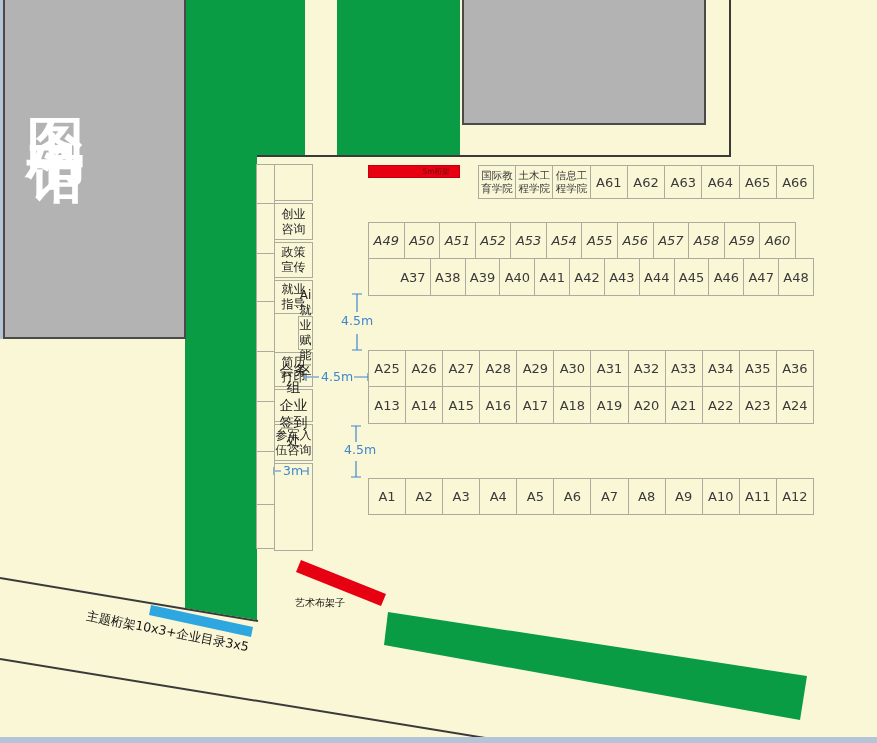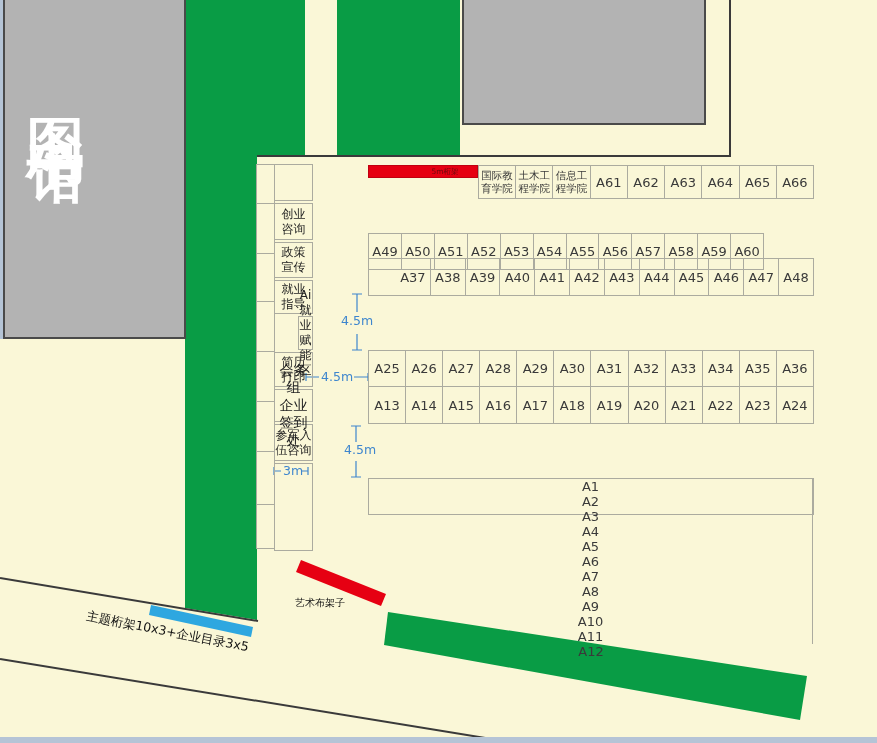--- a/index.html
+++ b/index.html
@@ -28,36 +28,36 @@
     border:2px solid var(--bdark);z-index:2;}
   .library-name{position:absolute;left:22px;top:72px;writing-mode:vertical-lr;text-orientation:upright;
     color:#fff;font-weight:bold;font-size:58px;letter-spacing:13px;line-height:1;}
   .building2{left:462px;top:-2px;width:244px;height:127px;background:var(--graybldg);
     border:2px solid var(--bdark);z-index:2;}
 
   
   svg.shapes{left:0;top:0;width:877px;height:743px;z-index:1;}
 
   
-  .truss-top{left:368px;top:165px;width:110px;height:13px;background:var(--red);
+  .truss-top{left:368px;top:165px;width:92px;height:13px;background:var(--red);
     border:1px solid #C00010;color:#6B0A0E;font-size:7.5px;display:flex;align-items:center;
     justify-content:center;z-index:5;line-height:1;padding-left:44px;}
 
   
   .brow{display:flex;border:1px solid var(--cellb);z-index:5;background:transparent;}
   .brow .cell{flex:1;border-right:1px solid var(--cellb);display:flex;align-items:center;
     justify-content:center;text-align:center;color:var(--ink);font-size:13px;white-space:pre-line;}
   .brow .cell:last-child{border-right:none;}
   .brow .cell.college{font-size:10.5px;line-height:1.2;}
   .row-header{left:478px;top:165px;width:336px;height:34px;}
-  .row-a49{left:368px;top:233px;width:396px;height:37px;}
+  .row-a49{left:368px;top:222px;width:428px;height:37px;font-style:italic;}
   .row-a37{left:368px;top:258px;width:446px;height:38px;padding-left:27px;}
   .row-a25{left:368px;top:350px;width:446px;height:37px;}
   .row-a13{left:368px;top:386px;width:446px;height:38px;}
-  .row-a1{left:368px;top:478px;width:446px;height:37px;flex-direction:column;}
+  .row-a1{left:368px;top:478px;width:446px;height:37px;}
 
   
   .narrow-col{left:256px;top:164px;width:19px;height:385px;border:1px solid var(--cellb);z-index:5;}
   .narrow-col .div{position:absolute;left:0;width:100%;height:0;border-top:1px solid var(--cellb);}
   .services{left:274px;top:164px;width:39px;z-index:5;}
   .service-box{border:1px solid var(--cellb);margin-bottom:2px;display:flex;align-items:center;
     justify-content:center;text-align:center;font-size:12px;line-height:1.25;color:#222;
     white-space:pre-line;}
   .service-box:nth-child(1){height:37px;}
   .service-box:nth-child(2){height:37px;}

